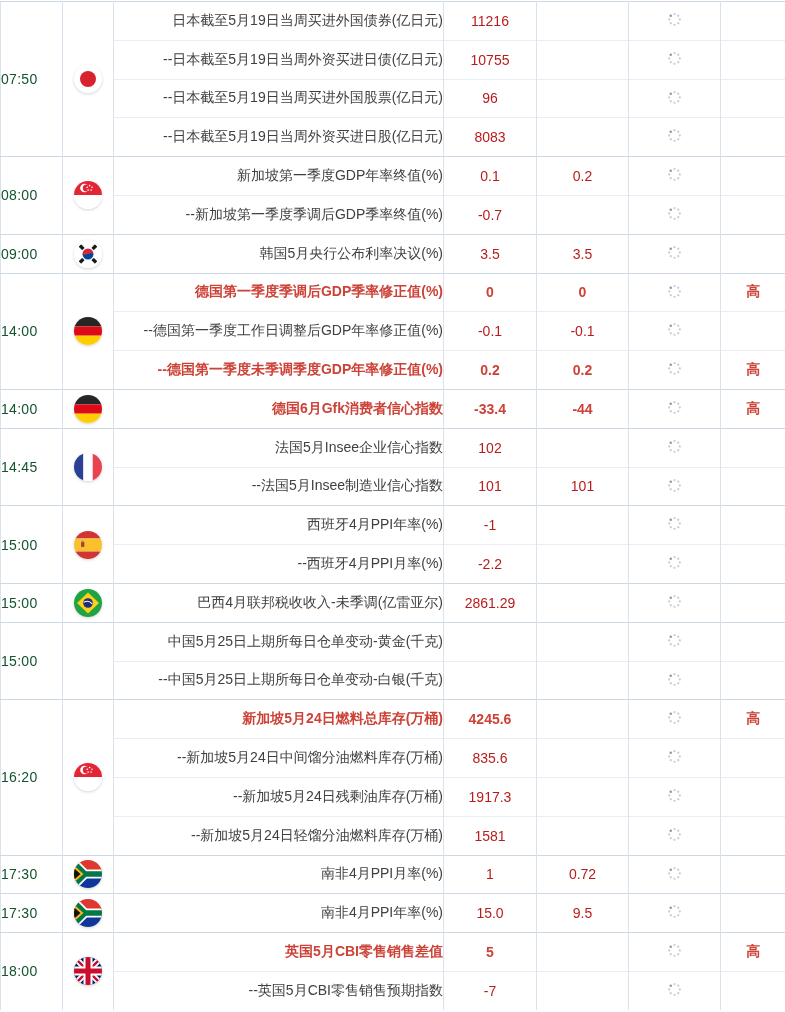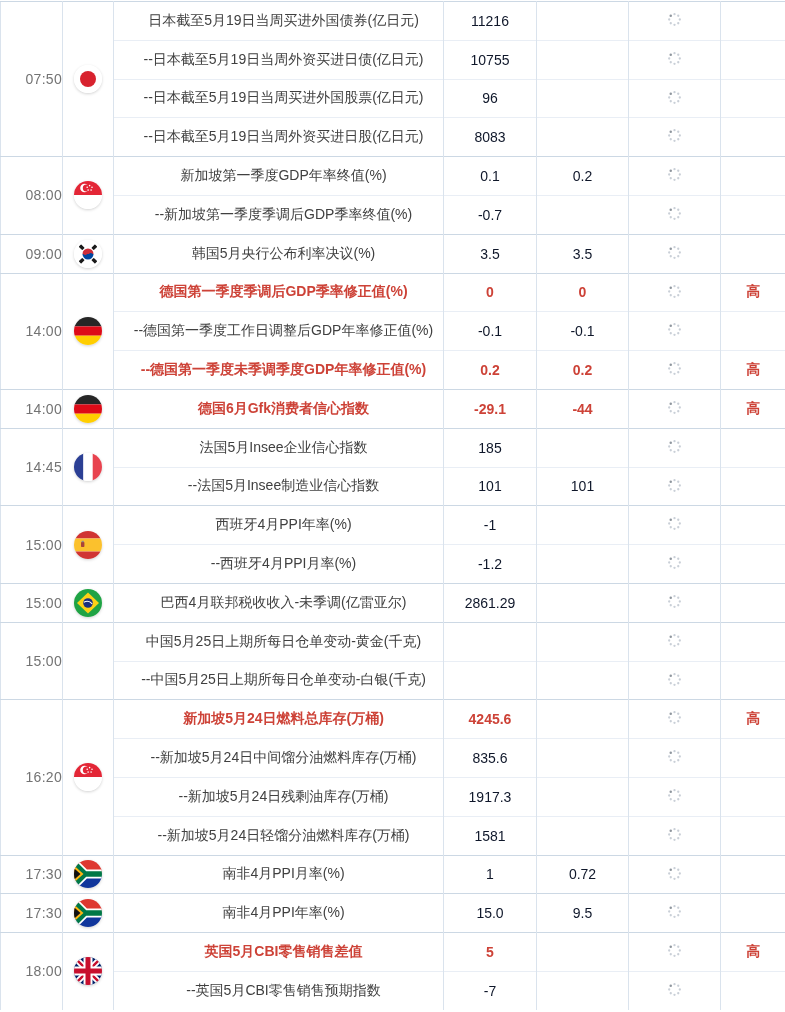--- a/index.html
+++ b/index.html
@@ -9,24 +9,24 @@
     --border-v:#dae3ed;
   }
   html,body{margin:0;padding:0;background:#fff;}
   body{font-family:"Liberation Sans","DejaVu Sans",sans-serif;}
   .screen{width:785px;height:1012px;overflow:hidden;background:#fff;position:relative;}
   table.cal{border-collapse:collapse;table-layout:fixed;width:785px;margin-top:1px;border-left:1px solid var(--border-v);}
   td{height:37.8px;border-top:1px solid var(--border-inner);border-right:1px solid var(--border-v);
      font-size:14px;color:#404040;vertical-align:middle;padding:0;overflow:hidden;white-space:nowrap;}
   td:last-child{border-right:none;}
   tr.group-start td{border-top-color:var(--border-group);}
-  td.time{text-align:right;color:#737373;letter-spacing:.3px;}
+  td.time{text-align:left;color:#14532d;letter-spacing:.3px;}
   td.flagcell{text-align:center;}
-  td.event{padding-left:10px;text-align:center;}
-  td.num{text-align:center;color:#0f172a;}
+  td.event{padding-left:10px;text-align:right;}
+  td.num{text-align:center;color:#b91c1c;}
   td.iconcell{text-align:center;}
   td.impcell{text-align:center;}
   tr.important td.event, tr.important td.num, tr.important td.impcell{color:var(--red);font-weight:700;}
   .flag{width:28px;height:28px;border-radius:50%;overflow:hidden;box-shadow:0 1px 3px rgba(0,0,0,.18);
         display:inline-block;vertical-align:middle;background:#fff;}
   .flag svg{display:block;}
   .spin{display:inline-block;vertical-align:middle;}
 </style>
 </head>
 <body>
@@ -243,21 +243,21 @@
           <td class="impcell">高</td>
         </tr>
         <tr class="group-start important">
           <td class="time" rowspan="1">14:00</td>
           <td class="flagcell" rowspan="1"><div class="flag"><svg width="28" height="28" viewBox="0 0 28 28">
                 <rect width="28" height="9.4" fill="#262626"></rect>
                 <rect y="9.4" width="28" height="9.3" fill="#dd0b18"></rect>
                 <rect y="18.7" width="28" height="9.3" fill="#ffce00"></rect>
               </svg></div></td>
           <td class="event">德国6月Gfk消费者信心指数</td>
-          <td class="num">-29.1</td>
+          <td class="num">-33.4</td>
           <td class="num">-44</td>
           <td class="iconcell"><span class="spin"><svg width="15" height="15" viewBox="0 0 15 15">
                 <circle cx="7.5" cy="2.2" r="1.15" fill="#c9cfd7"></circle>
                 <circle cx="11.25" cy="3.75" r="1.15" fill="#c9cfd7"></circle>
                 <circle cx="12.8" cy="7.5" r="1.15" fill="#c9cfd7"></circle>
                 <circle cx="11.25" cy="11.25" r="1.15" fill="#c9cfd7"></circle>
                 <circle cx="7.5" cy="12.8" r="1.15" fill="#c9cfd7"></circle>
                 <circle cx="3.75" cy="11.25" r="1.15" fill="#c9cfd7"></circle>
                 <circle cx="2.2" cy="7.5" r="1.15" fill="#c9cfd7"></circle>
                 <circle cx="3.75" cy="3.75" r="1.25" fill="#8f969e"></circle>
@@ -265,21 +265,21 @@
           <td class="impcell">高</td>
         </tr>
         <tr class="group-start">
           <td class="time" rowspan="2">14:45</td>
           <td class="flagcell" rowspan="2"><div class="flag"><svg width="28" height="28" viewBox="0 0 28 28">
                 <rect width="9.4" height="28" fill="#2b3f94"></rect>
                 <rect x="9.4" width="9.3" height="28" fill="#fff"></rect>
                 <rect x="18.7" width="9.3" height="28" fill="#e8434f"></rect>
               </svg></div></td>
           <td class="event">法国5月Insee企业信心指数</td>
-          <td class="num">185</td>
+          <td class="num">102</td>
           <td class="num"></td>
           <td class="iconcell"><span class="spin"><svg width="15" height="15" viewBox="0 0 15 15">
                 <circle cx="7.5" cy="2.2" r="1.15" fill="#c9cfd7"></circle>
                 <circle cx="11.25" cy="3.75" r="1.15" fill="#c9cfd7"></circle>
                 <circle cx="12.8" cy="7.5" r="1.15" fill="#c9cfd7"></circle>
                 <circle cx="11.25" cy="11.25" r="1.15" fill="#c9cfd7"></circle>
                 <circle cx="7.5" cy="12.8" r="1.15" fill="#c9cfd7"></circle>
                 <circle cx="3.75" cy="11.25" r="1.15" fill="#c9cfd7"></circle>
                 <circle cx="2.2" cy="7.5" r="1.15" fill="#c9cfd7"></circle>
                 <circle cx="3.75" cy="3.75" r="1.25" fill="#8f969e"></circle>
@@ -321,21 +321,21 @@
                 <circle cx="11.25" cy="11.25" r="1.15" fill="#c9cfd7"></circle>
                 <circle cx="7.5" cy="12.8" r="1.15" fill="#c9cfd7"></circle>
                 <circle cx="3.75" cy="11.25" r="1.15" fill="#c9cfd7"></circle>
                 <circle cx="2.2" cy="7.5" r="1.15" fill="#c9cfd7"></circle>
                 <circle cx="3.75" cy="3.75" r="1.25" fill="#8f969e"></circle>
               </svg></span></td>
           <td class="impcell"></td>
         </tr>
         <tr>
           <td class="event">--西班牙4月PPI月率(%)</td>
-          <td class="num">-1.2</td>
+          <td class="num">-2.2</td>
           <td class="num"></td>
           <td class="iconcell"><span class="spin"><svg width="15" height="15" viewBox="0 0 15 15">
                 <circle cx="7.5" cy="2.2" r="1.15" fill="#c9cfd7"></circle>
                 <circle cx="11.25" cy="3.75" r="1.15" fill="#c9cfd7"></circle>
                 <circle cx="12.8" cy="7.5" r="1.15" fill="#c9cfd7"></circle>
                 <circle cx="11.25" cy="11.25" r="1.15" fill="#c9cfd7"></circle>
                 <circle cx="7.5" cy="12.8" r="1.15" fill="#c9cfd7"></circle>
                 <circle cx="3.75" cy="11.25" r="1.15" fill="#c9cfd7"></circle>
                 <circle cx="2.2" cy="7.5" r="1.15" fill="#c9cfd7"></circle>
                 <circle cx="3.75" cy="3.75" r="1.25" fill="#8f969e"></circle>

